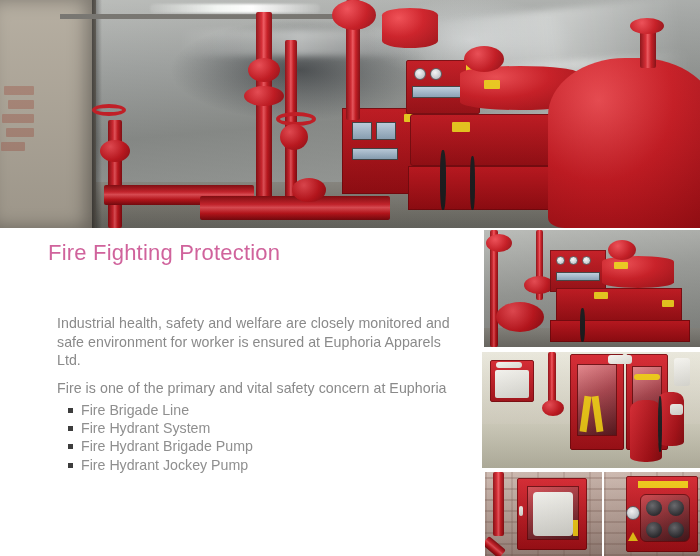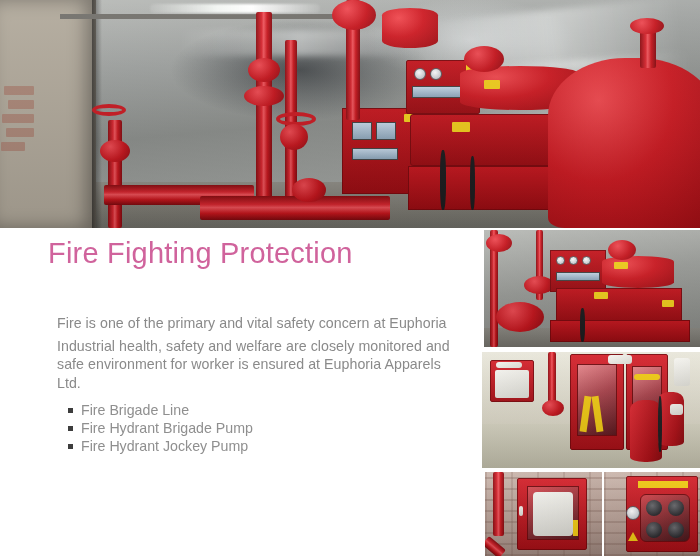--- a/index.html
+++ b/index.html
@@ -131,21 +131,21 @@
     background: transparent;
   }
 
   
   .title-block {
     position: absolute;
     left: 48px; top: 234px;
     width: 420px;
   }
   .title-line {
-    font-size: 29px;
+    font-size: 22px;
     line-height: 38px;
     font-weight: 400;
     letter-spacing: .2px;
     color: #d0639c;
     white-space: nowrap;
   }
 
   
   .copy {
     position: absolute;
@@ -317,24 +317,25 @@
 
       <div class="shade"></div>
     </div>
   </div>
 
   <div class="title-block">
     <div class="title-line">Fire Fighting Protection</div>
   </div>
 
   <div class="copy">
+    <p class="para">Industrial health, safety and welfare  are closely monitored and  safe environment  for worker is ensured at Euphoria Apparels Ltd.</p>
     <p class="para para-tight">Fire is one of the primary and vital safety concern at Euphoria</p>
-    <p class="para">Industrial health, safety and welfare  are closely monitored and  safe environment  for worker is ensured at Euphoria Apparels Ltd.</p>
     <ul class="bullets">
       <li class="bullet">Fire Brigade Line</li>
+      <li class="bullet">Fire Hydrant System</li>
       <li class="bullet">Fire Hydrant Brigade Pump</li>
       <li class="bullet">Fire Hydrant Jockey Pump</li>
     </ul>
   </div>
 
   <div class="thumb" id="thumb-pump">
     <div class="t-wall"></div>
     <div class="floor" style="height:16%;background:linear-gradient(180deg,#8e8c85,#75736c);"></div>
     <div class="rpipe-v" style="left:6px;top:0;width:8px;height:117px;"></div>
     <div class="rdisc" style="left:2px;top:4px;width:26px;height:18px;"></div>

